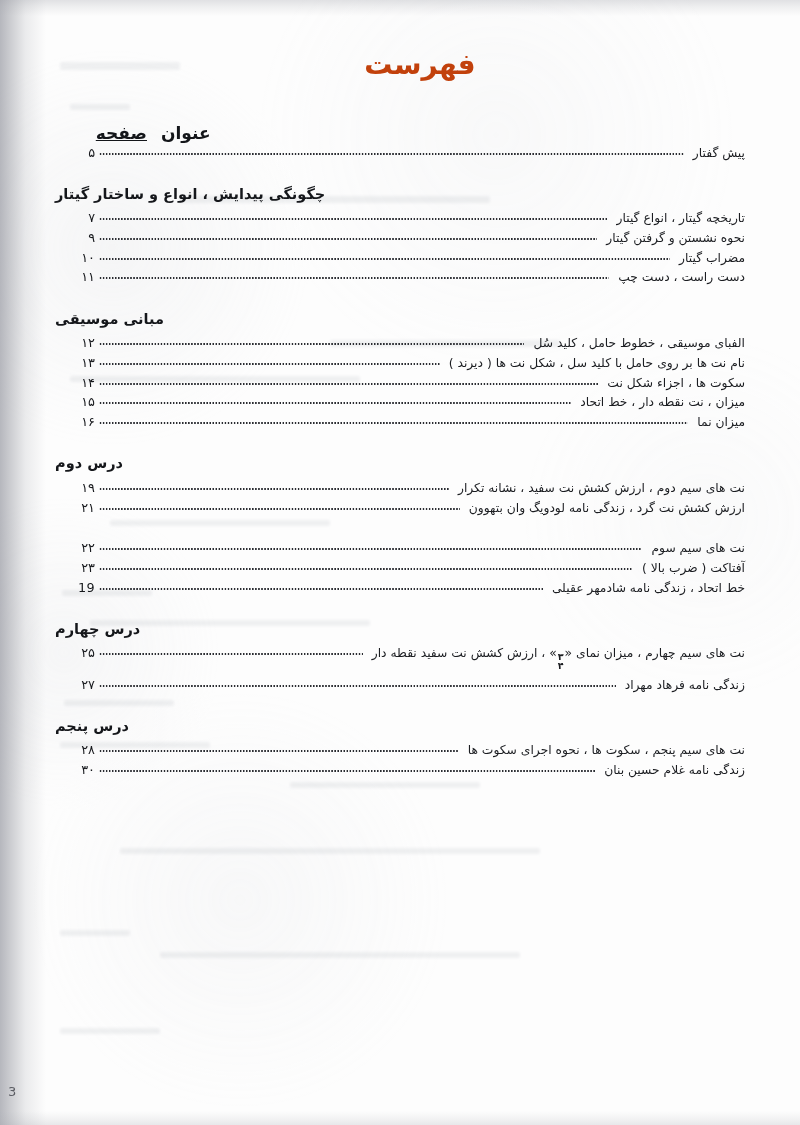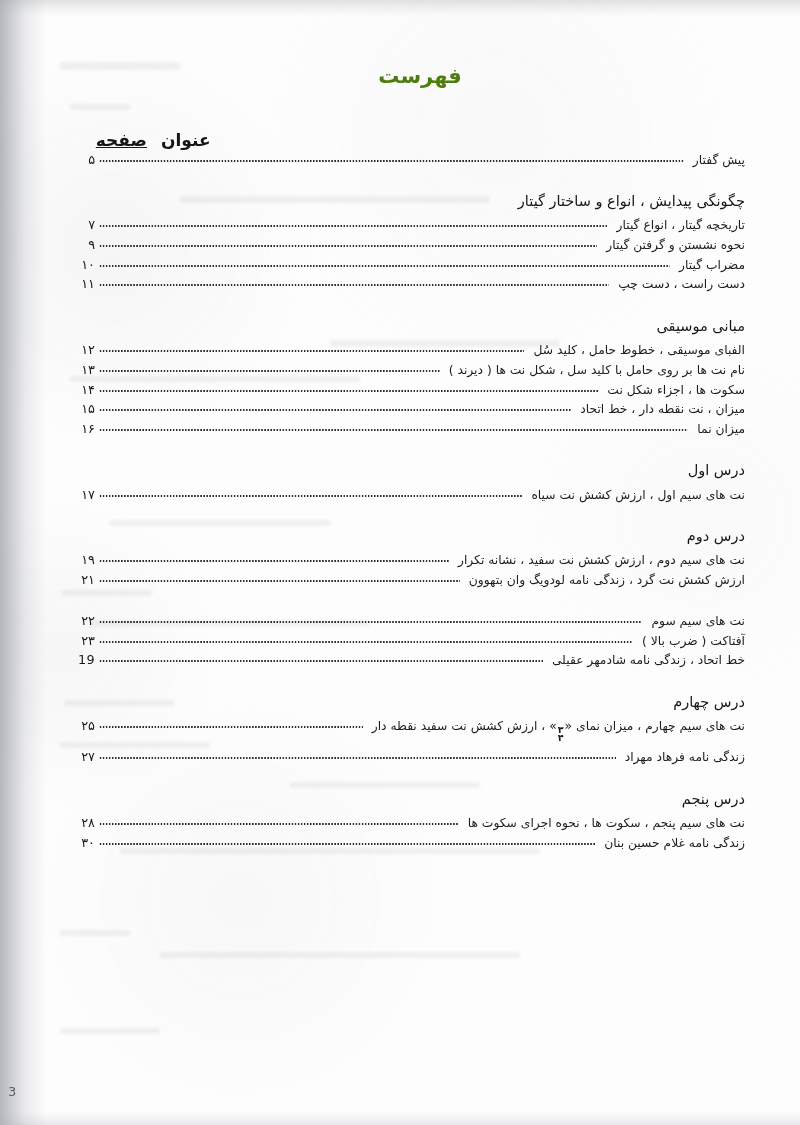--- a/index.html
+++ b/index.html
@@ -79,24 +79,24 @@
   .content {
     position: absolute;
     left: 55px;
     right: 55px;
     top: 0;
     bottom: 0;
   }
 
   .doc-title {
     text-align: center;
-    font-size: 21px;
+    font-size: 28px;
     font-weight: bold;
-    color: #4d7c0f;
-    padding-top: 64px;
+    color: #c2410c;
+    padding-top: 48px;
     letter-spacing: 0.5px;
     margin-right: -40px;
   }
 
   .col-header {
     display: flex;
     flex-direction: row;
     align-items: baseline;
     margin-top: 42px;
     font-weight: bold;
@@ -114,22 +114,22 @@
     text-align: right;
     padding-right: 6px;
     text-decoration: underline;
   }
 
   
   .section { margin-top: 0; }
   .section + .section { margin-top: 21px; }
 
   .section-heading {
-    text-align: right;
-    font-weight: normal;
+    text-align: left;
+    font-weight: bold;
     font-size: 14.5px;
     color: #15171b;
     margin: 0 0 3px 0;
     line-height: 1.5;
   }
 
   .entry {
     display: flex;
     flex-direction: row;
     align-items: baseline;
@@ -284,28 +284,20 @@
             <span class="e-dots"></span>
             <span class="e-page">۱۵</span>
           </div>
           <div class="entry">
             <span class="e-title">میزان نما</span>
             <span class="e-dots"></span>
             <span class="e-page">۱۶</span>
           </div>
         </div>
         <div class="section">
-          <div class="section-heading">درس اول</div>
-          <div class="entry">
-            <span class="e-title">نت های سیم اول ، ارزش کشش نت سیاه</span>
-            <span class="e-dots"></span>
-            <span class="e-page">۱۷</span>
-          </div>
-        </div>
-        <div class="section">
           <div class="section-heading">درس دوم</div>
           <div class="entry">
             <span class="e-title">نت های سیم دوم ، ارزش کشش نت سفید ، نشانه تکرار</span>
             <span class="e-dots"></span>
             <span class="e-page">۱۹</span>
           </div>
           <div class="entry">
             <span class="e-title">ارزش کشش نت گرد ، زندگی نامه لودویگ وان بتهوون</span>
             <span class="e-dots"></span>
             <span class="e-page">۲۱</span>

